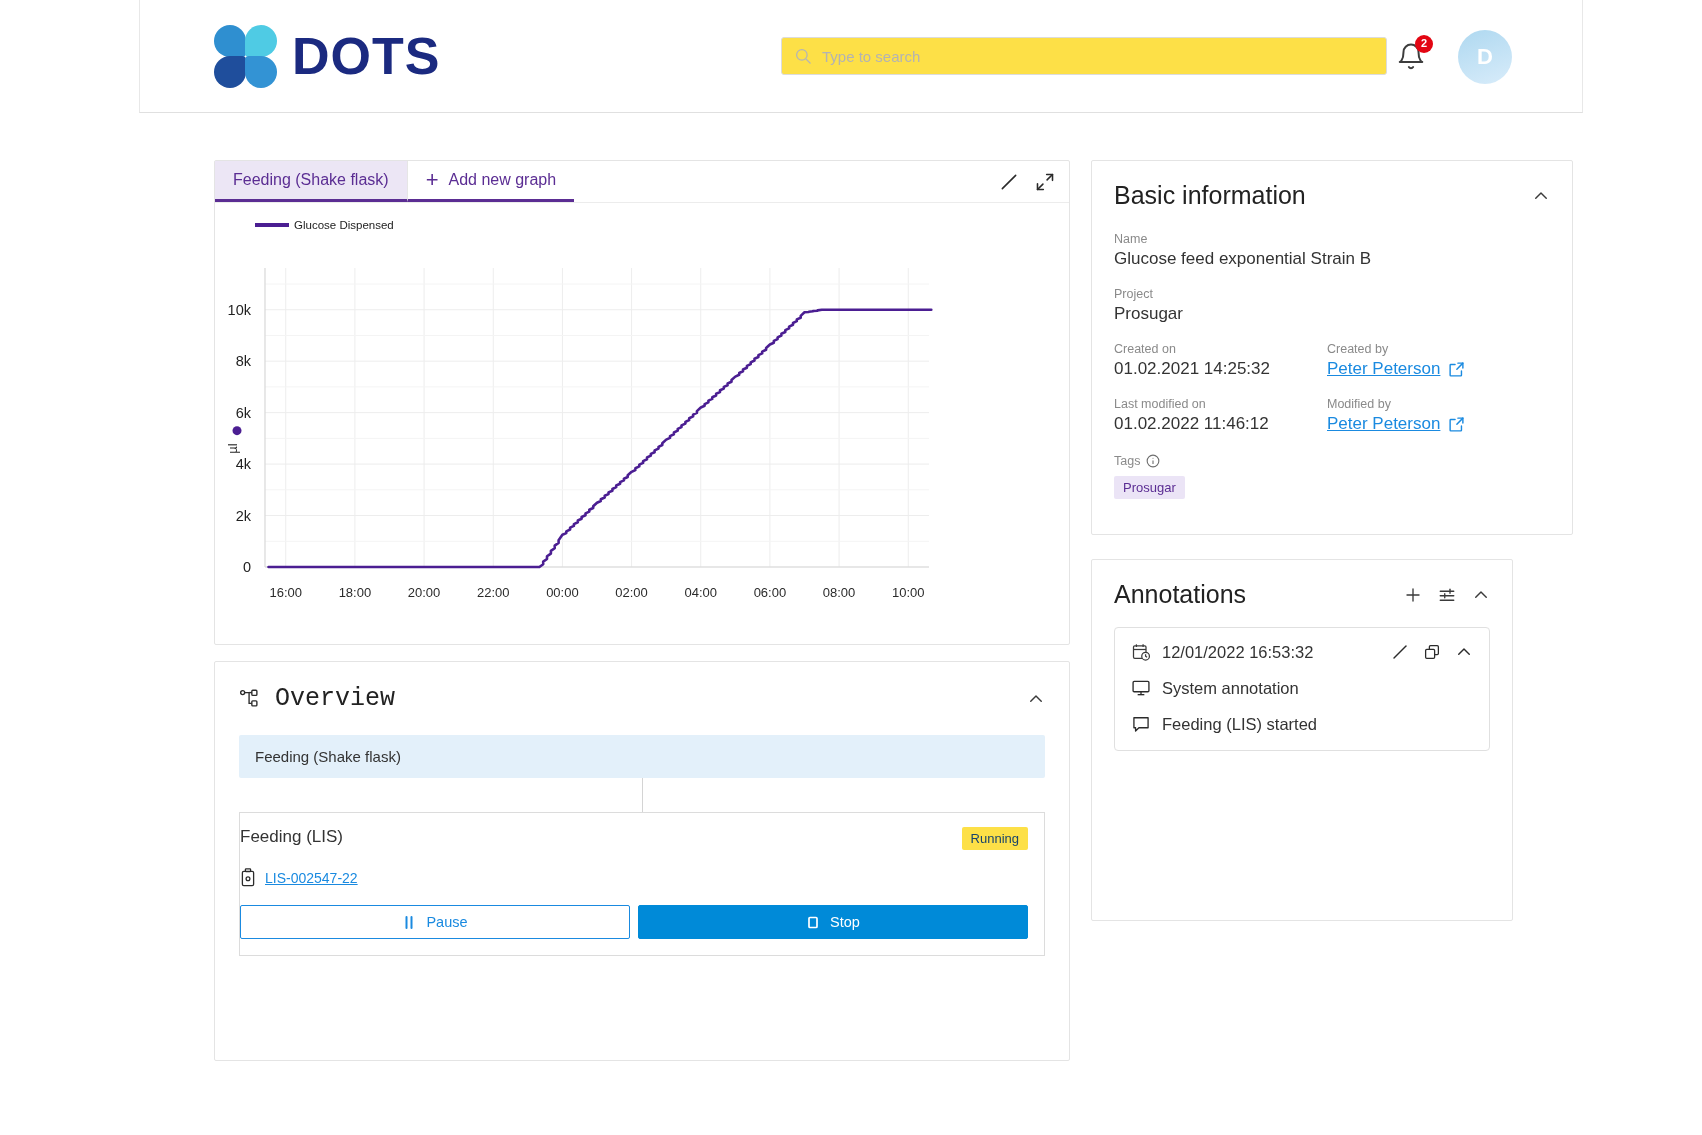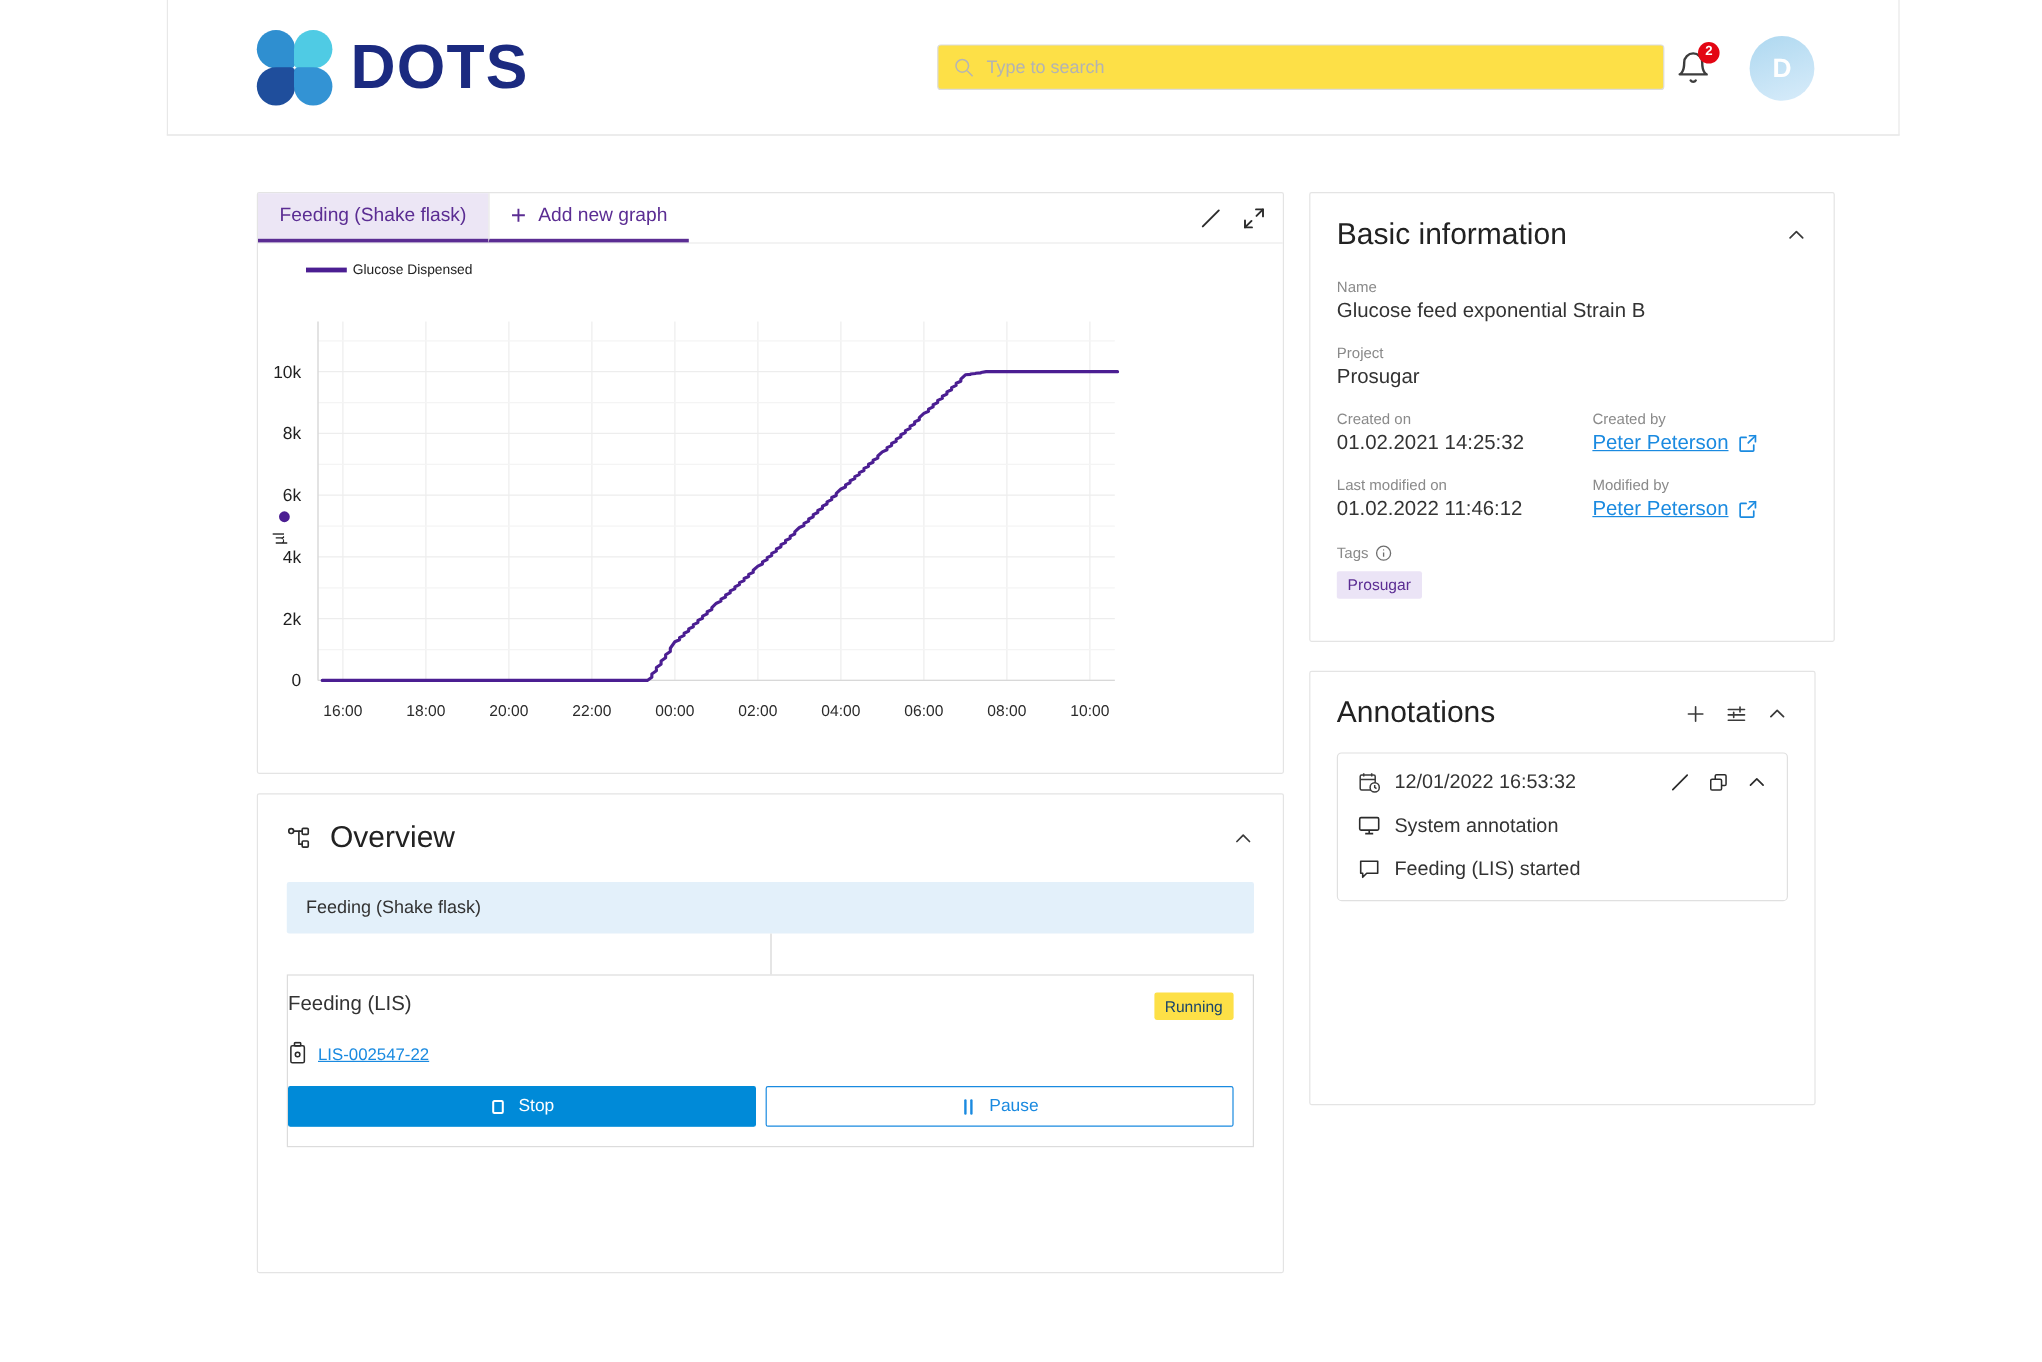--- a/index.html
+++ b/index.html
@@ -112,21 +112,21 @@
     position: absolute; left: 40px; top: 16px;
     display: flex; align-items: center; gap: 5px;
     font-size: 11.5px; color: #222;
   }
   .legend-swatch { width: 34px; height: 4px; background: #4b1e92; display: block; }
 
   
   .panel {
     background: #fff; border: 1px solid #e4e4e4; border-radius: 2px;
   }
-  .panel-basic { position: absolute; left: 1091px; top: 47px; width: 438px; height: 375px; }
+  .panel-basic { position: absolute; left: 1091px; top: 47px; width: 482px; height: 375px; }
   .panel-annotations { position: absolute; left: 1091px; top: 446px; width: 422px; height: 362px; }
 
   .panel-head {
     display: flex; align-items: center; justify-content: space-between;
     padding: 20px 22px 0 22px;
   }
   .panel-title { font-size: 25px; font-weight: normal; color: #222; }
   .panel-head-icons { display: flex; align-items: center; gap: 16px; }
   .chev { width: 18px; height: 18px; cursor: pointer; }
 
@@ -163,20 +163,21 @@
 
   
   .overview-card {
     position: absolute; left: 214px; top: 548px;
     width: 856px; height: 400px;
     background: #fff; border: 1px solid #e4e4e4; border-radius: 2px;
   }
   .ov-head {
     display: flex; align-items: center; justify-content: space-between;
     padding: 22px 24px 0 24px;
+    font-family: Liberation Mono, monospace;
   }
   .ov-head-left { display: flex; align-items: center; gap: 14px; }
   .ov-title { font-size: 25px; color: #222; }
   .ov-bar {
     margin: 22px 24px 0 24px;
     background: #e3f0fa; color: #333;
     font-size: 15px; padding: 13px 16px; border-radius: 2px;
   }
   .connector { position: relative; height: 34px; margin: 0 24px; }
   .connector .v1 {
@@ -490,30 +491,30 @@
       <div class="node-link-row">
         <svg class="device-icon" viewBox="0 0 18 22" fill="none" stroke="#2b2b2b" stroke-width="1.5" stroke-linejoin="round">
           <rect x="2.5" y="4" width="13" height="16.5" rx="1.6"></rect>
           <rect x="6" y="1" width="6" height="3.2" rx="0.8"></rect>
           <circle cx="9" cy="12.5" r="2.2"></circle>
         </svg>
         <span class="node-link">LIS-002547-22</span>
       </div>
 
       <div class="node-buttons">
-        <div class="btn btn-solid">
-          <svg class="btn-icon" viewBox="0 0 14 15" fill="none" stroke="#ffffff" stroke-width="1.7">
-            <rect x="3" y="2.5" width="8" height="10" rx="1"></rect>
-          </svg>
-          <span>Stop</span>
-        </div>
         <div class="btn btn-outline">
           <svg class="btn-icon" viewBox="0 0 14 15" fill="none" stroke="#1a8ae0" stroke-width="2" stroke-linecap="round">
             <line x1="4.5" y1="2" x2="4.5" y2="13"></line>
               <line x1="9.5" y1="2" x2="9.5" y2="13"></line>
           </svg>
           <span>Pause</span>
         </div>
+        <div class="btn btn-solid">
+          <svg class="btn-icon" viewBox="0 0 14 15" fill="none" stroke="#ffffff" stroke-width="1.7">
+            <rect x="3" y="2.5" width="8" height="10" rx="1"></rect>
+          </svg>
+          <span>Stop</span>
+        </div>
       </div>
     </div>
   </div>
 
 </div>
 
 </body></html>

